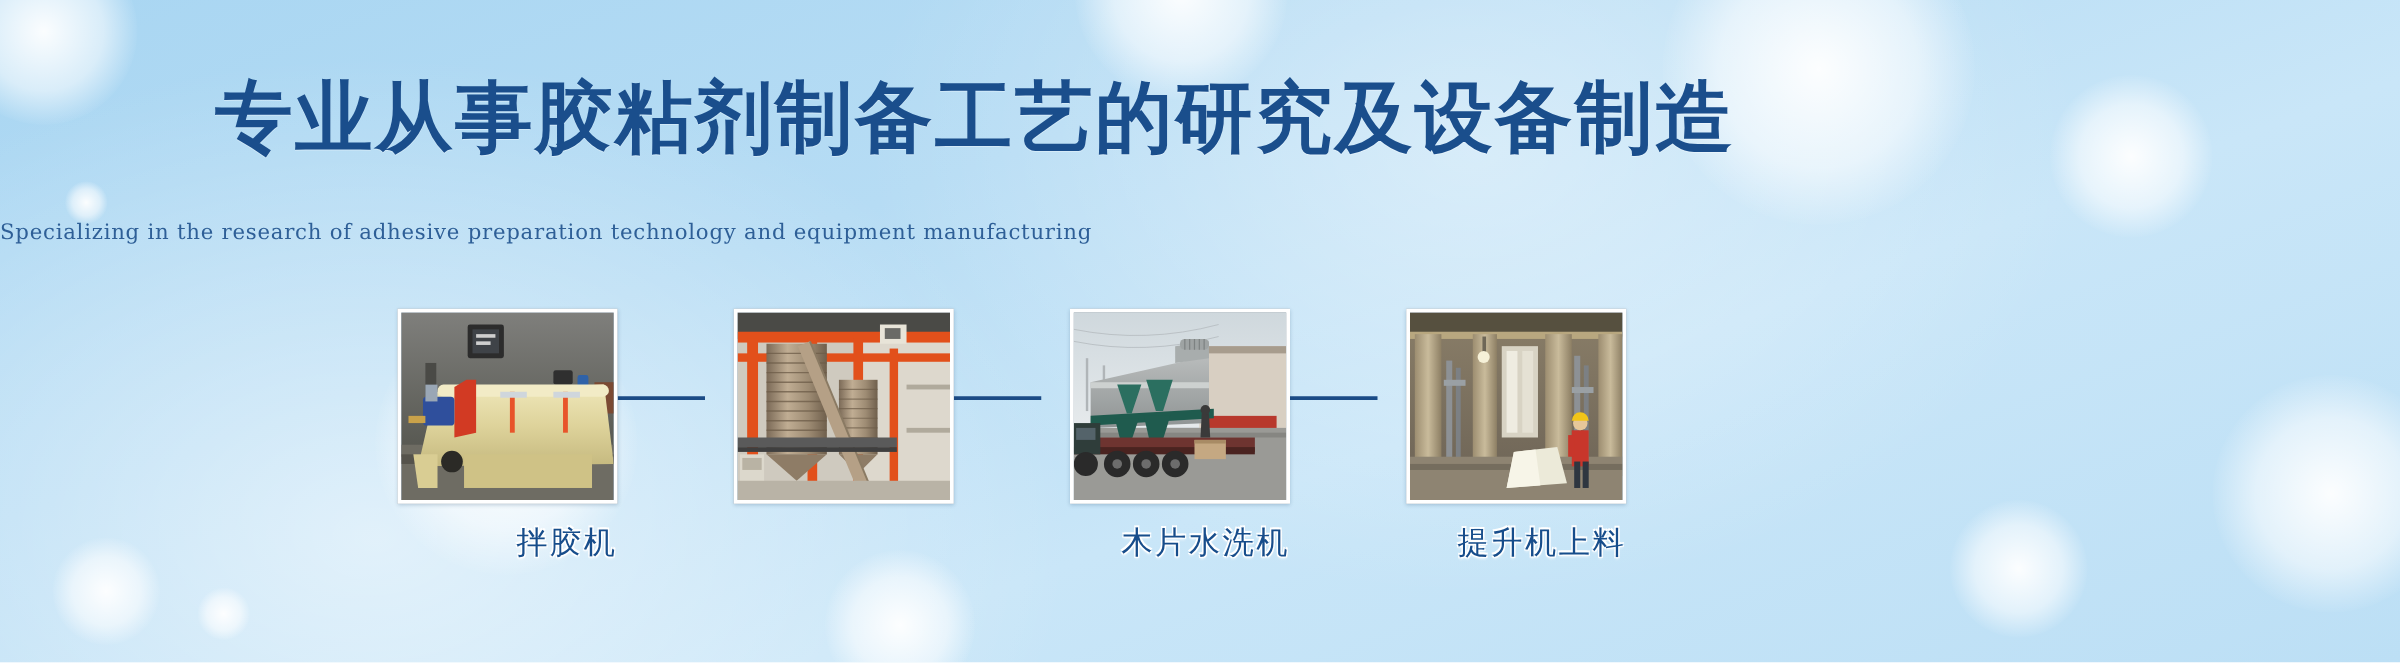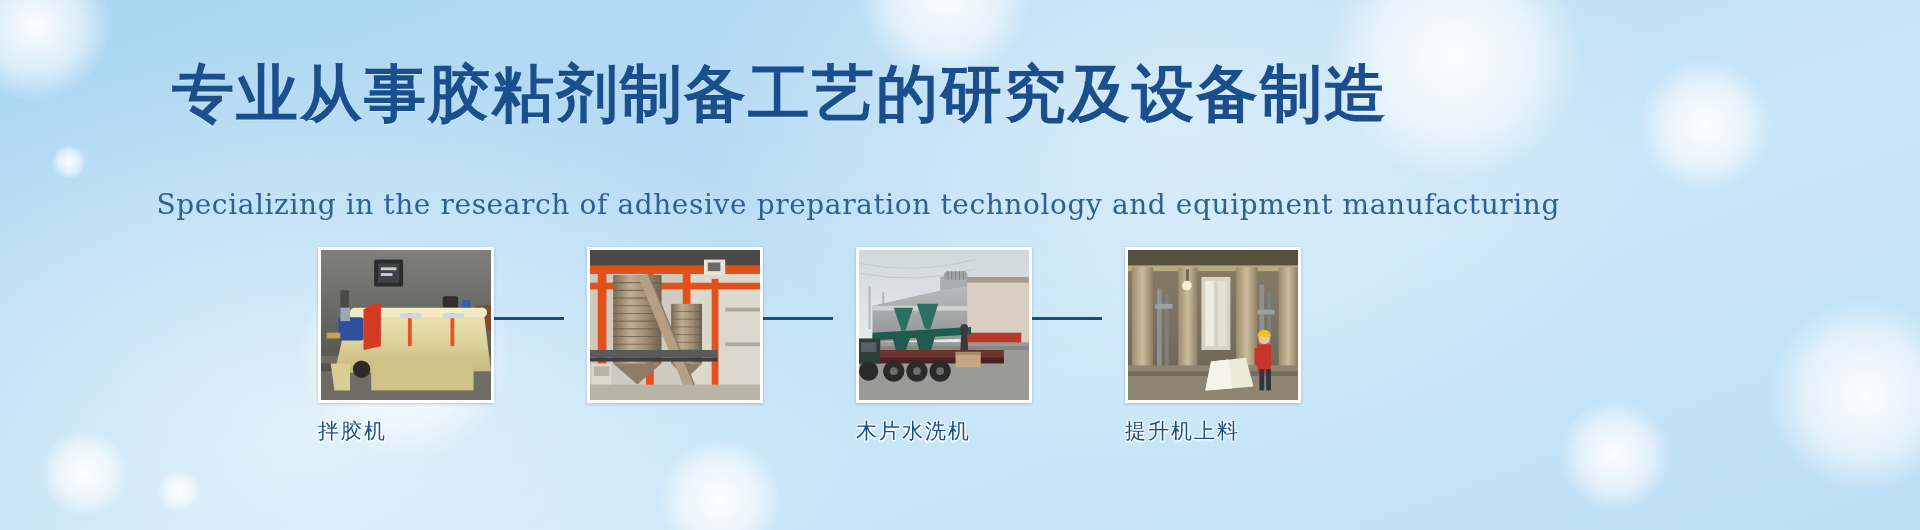--- a/index.html
+++ b/index.html
@@ -46,25 +46,25 @@
     font-size: 62px;
     letter-spacing: 2px;
     color: #1a4e8c;
     line-height: 1.25;
     white-space: nowrap;
     text-shadow: 0 1px 0 rgba(255,255,255,0.35);
   }
 
   #subtitle {
     position: absolute;
-    left: 0; top: 188px;
+    left: 0; top: 176px;
     width: 1560px;
-    text-align: right;
+    text-align: left;
     font-family: "DejaVu Serif", "Liberation Serif", serif;
-    font-size: 28px;
+    font-size: 17px;
     letter-spacing: 0.6px;
     color: #2e5f97;
     white-space: nowrap;
   }
 
   
   #strip {
     position: absolute;
     left: 0; top: 247px;
     width: 1560px;
@@ -85,23 +85,23 @@
     box-sizing: border-box;
     overflow: hidden;
     background: #8899a5;
     box-shadow: 0 1px 3px rgba(30,70,110,0.25);
   }
 
   .photo > svg { display: block; width: 100%; height: 100%; }
 
   .caption {
     margin-top: 14px;
-    text-align: left;
+    text-align: right;
     font-family: Liberation Mono, monospace;
-    font-size: 21px;
+    font-size: 25px;
     letter-spacing: 2px;
     color: #174d8b;
     white-space: nowrap;
     text-shadow:
       -1px -1px 0 #fff,  1px -1px 0 #fff,
       -1px  1px 0 #fff,  1px  1px 0 #fff,
        0    2px 2px rgba(255,255,255,0.9);
   }
 
   .connector {

